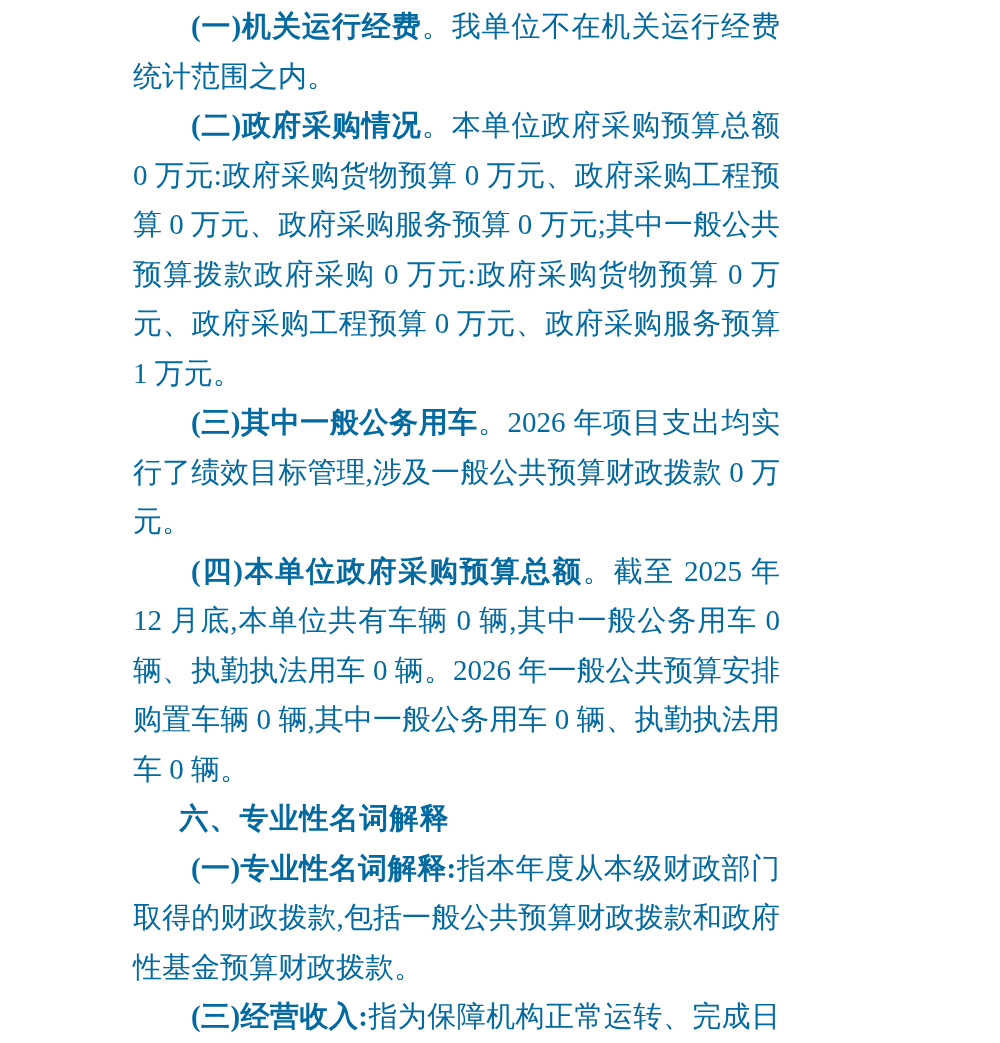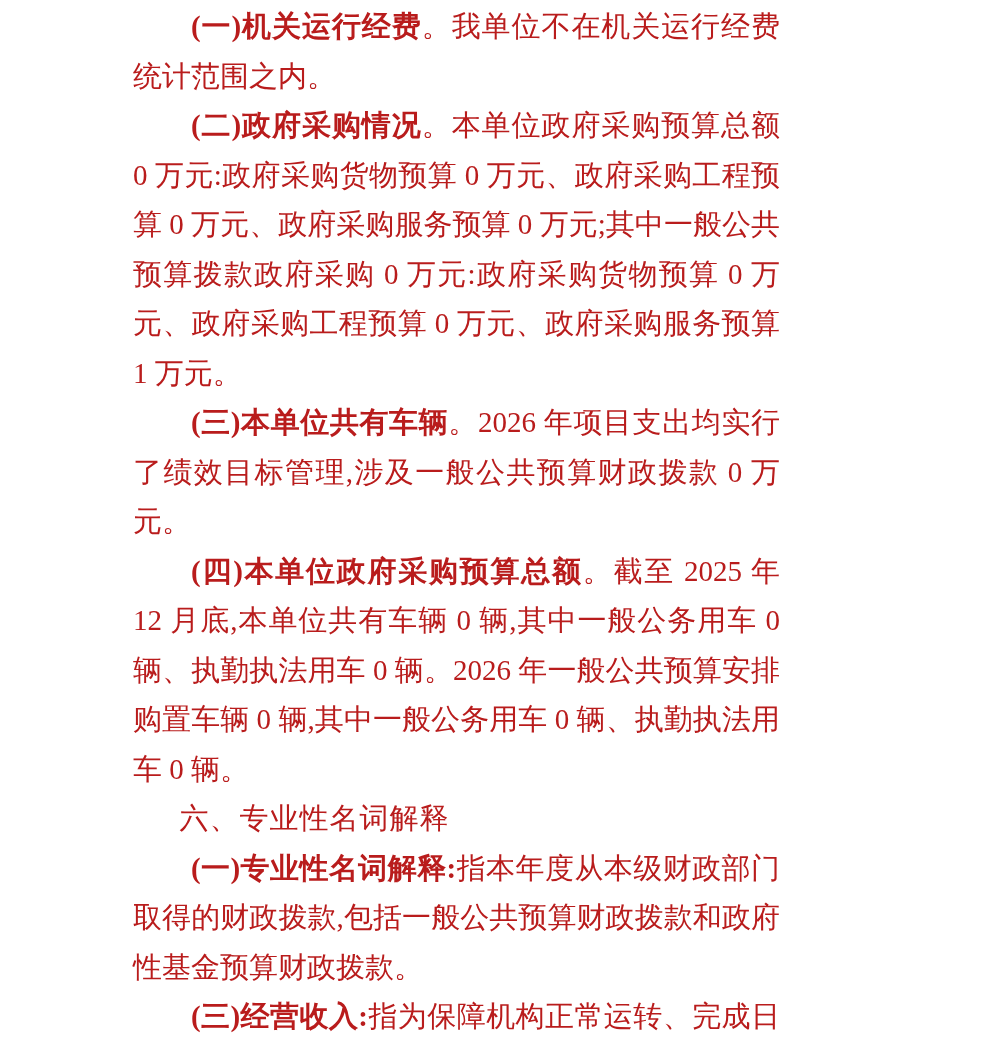--- a/index.html
+++ b/index.html
@@ -10,54 +10,54 @@
     width: 1000px;
     height: 1043px;
     background: #ffffff;
     overflow: hidden;
   }
   .page {
     box-sizing: border-box;
     width: 880px;
     height: 1043px;
     padding: 2px 100px 16px 133px;
-    color: #b91c1c;
+    color: #0369a1;
     font-family: "Liberation Serif", serif;
     font-size: 29px;
     line-height: 49.5px;
   }
   .para {
     margin: 0;
     text-align: justify;
     text-justify: inter-character;
     text-indent: 2em;
   }
   .para .lead {
     font-weight: bold;
   }
   .heading {
     margin: 0;
     font-family: "Liberation Sans", sans-serif;
     font-size: 29px;
-    font-weight: normal;
+    font-weight: bold;
     line-height: 49.5px;
     text-indent: 1.6em;
     letter-spacing: 1px;
   }
 </style>
 </head>
 <body>
 
 <div class="page">
 
   <p class="para"><span class="lead">(一)机关运行经费</span><span>。我单位不在机关运行经费统计范围之内。</span></p>
 
   <p class="para"><span class="lead">(二)政府采购情况</span><span>。本单位政府采购预算总额 0 万元:政府采购货物预算 0 万元、政府采购工程预算 0 万元、政府采购服务预算 0 万元;其中一般公共预算拨款政府采购 0 万元:政府采购货物预算 0 万元、政府采购工程预算 0 万元、政府采购服务预算 1 万元。</span></p>
 
-  <p class="para"><span class="lead">(三)本单位共有车辆</span><span>。2026 年项目支出均实行了绩效目标管理,涉及一般公共预算财政拨款 0 万元。</span></p>
+  <p class="para"><span class="lead">(三)其中一般公务用车</span><span>。2026 年项目支出均实行了绩效目标管理,涉及一般公共预算财政拨款 0 万元。</span></p>
 
   <p class="para"><span class="lead">(四)本单位政府采购预算总额</span><span>。截至 2025 年 12 月底,本单位共有车辆 0 辆,其中一般公务用车 0 辆、执勤执法用车 0 辆。2026 年一般公共预算安排购置车辆 0 辆,其中一般公务用车 0 辆、执勤执法用车 0 辆。</span></p>
 
   <h2 class="heading">六、专业性名词解释</h2>
 
   <p class="para"><span class="lead">(一)专业性名词解释:</span><span>指本年度从本级财政部门取得的财政拨款,包括一般公共预算财政拨款和政府性基金预算财政拨款。</span></p>
 
 
   <p class="para"><span class="lead">(三)经营收入:</span><span>指为保障机构正常运转、完成日常工作任务而发生的人员经费和公用经费。</span></p>
 

